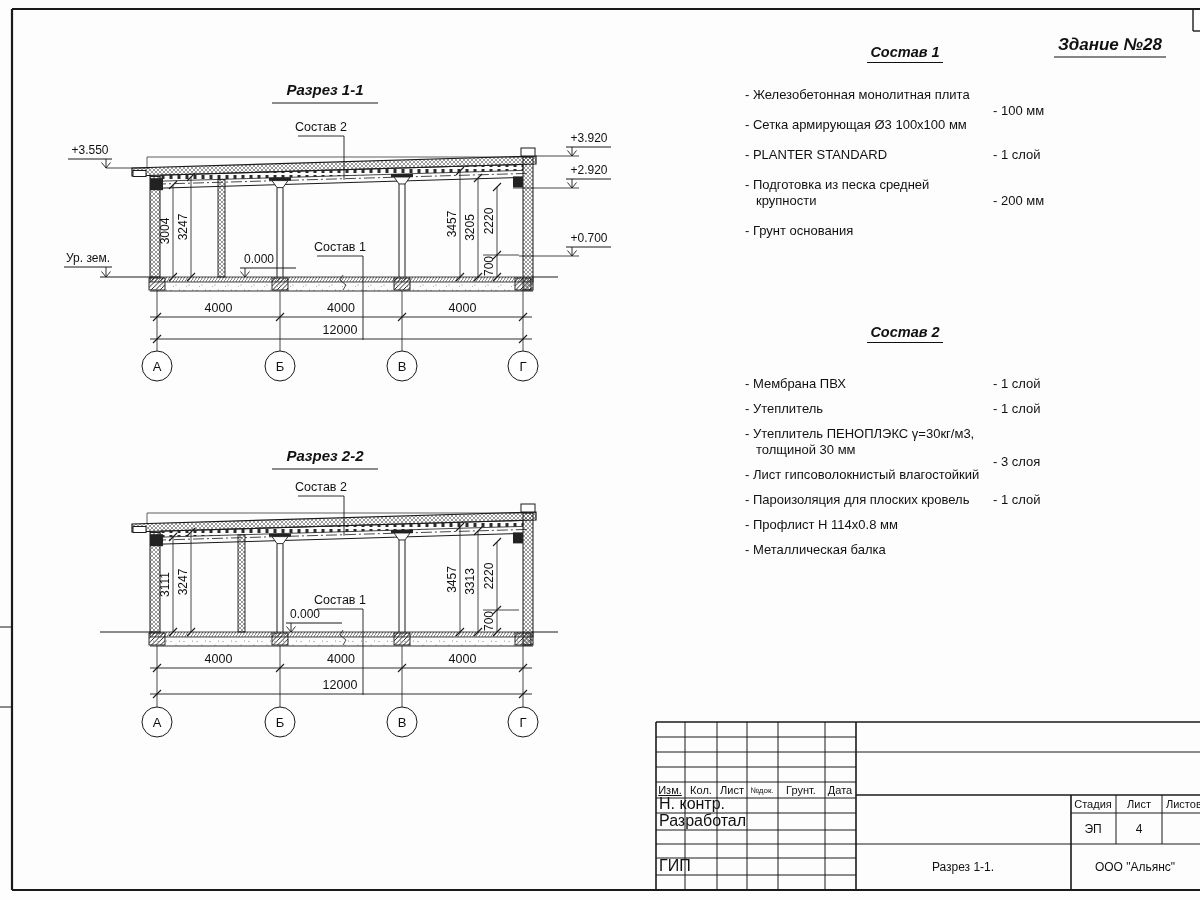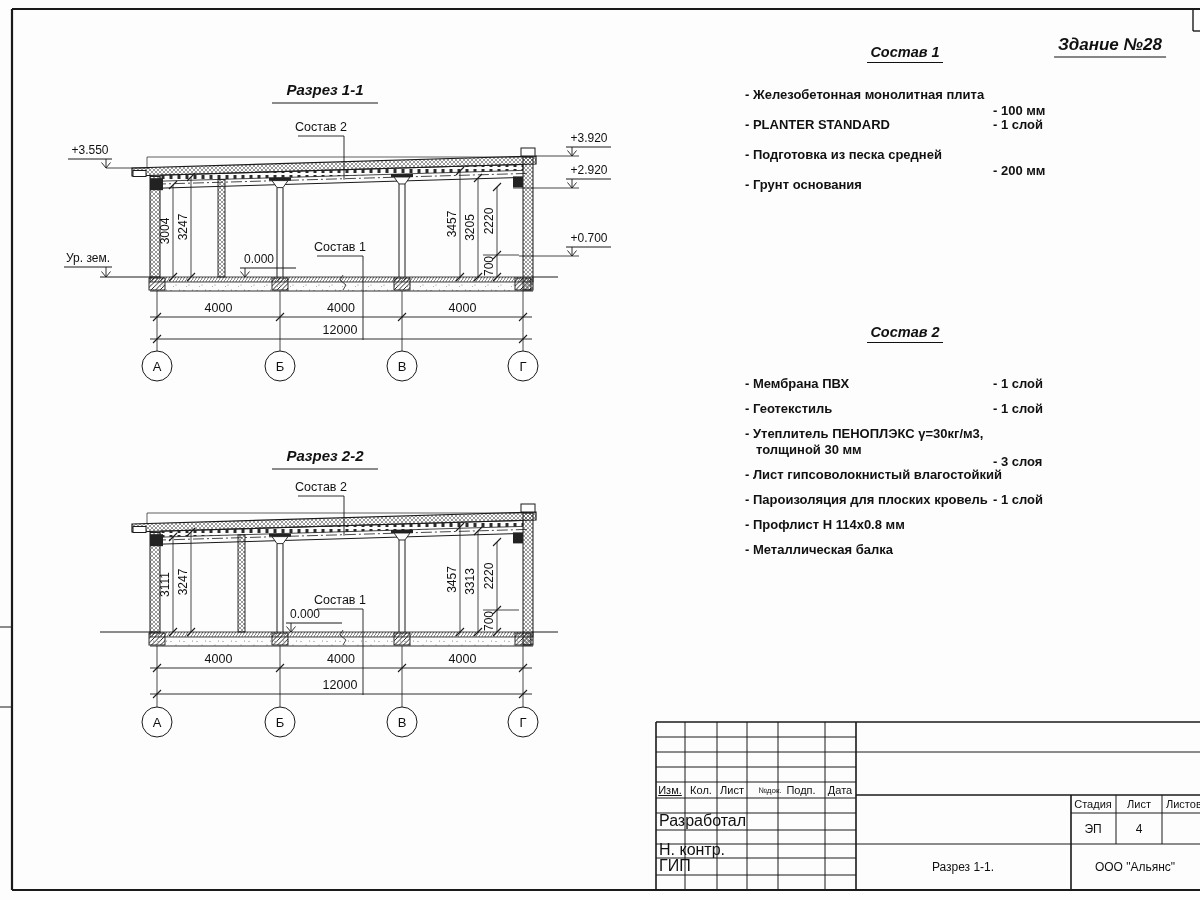--- a/index.html
+++ b/index.html
@@ -5,30 +5,30 @@
   html,body{margin:0;padding:0;}
   body{width:1200px;height:900px;position:relative;background:#fdfdfd;overflow:hidden;
        font-family:"Liberation Sans", sans-serif;color:#111;}
   #sheet{position:absolute;inset:0;}
   svg text{font-family:"Liberation Sans", sans-serif;}
   .hdr-abs{position:absolute;transform:translate(-50%,-50%);white-space:nowrap;}
   .bld-title{font-size:17px;font-style:italic;font-weight:bold;border-bottom:1.6px solid #111;padding:0 4px 2px;}
   .list-block{position:absolute;width:320px;}
   .list-hdr{text-align:center;font-size:14.5px;font-style:italic;font-weight:bold;margin-bottom:0;}
   .list-hdr span{border-bottom:1.4px solid #111;padding:0 3px 2px;}
-  .list-items{margin-top:0;font-weight:bold;}
+  .list-items{margin-top:0;}
   .list-item{position:relative;font-size:13px;line-height:16px;}
   .block-0 .list-item{margin-bottom:14px;}
   .block-1 .list-item{margin-bottom:9px;}
   .iline{white-space:nowrap;}
   .iline.cont{padding-left:11px;}
   .ival{position:absolute;left:248px;white-space:nowrap;}
   .tb-c{position:absolute;transform:translate(-50%,-50%);white-space:nowrap;}
   .tb-l{position:absolute;transform:translate(0,-50%);white-space:nowrap;}
-  .fs8{font-size:8px;margin-left:8px;} .fs10{font-size:16px;} .fs11{font-size:11px;} .fs12{font-size:12px;}
+  .fs8{font-size:8px;} .fs10{font-size:16px;} .fs11{font-size:11px;} .fs12{font-size:12px;}
 </style>
 </head>
 <body>
 
 <svg id="sheet" width="1200" height="900" viewBox="0 0 1200 900">
   <defs>
     <pattern id="hx" width="4" height="4" patternUnits="userSpaceOnUse">
       <path d="M0,0 L4,4 M4,0 L0,4" stroke="#4a4a4a" stroke-width="0.55" fill="none"></path>
     </pattern>
     <pattern id="fh" width="3" height="5" patternUnits="userSpaceOnUse">
@@ -306,43 +306,47 @@
 <div class="list-block block-0" style="left:745px;top:44px;">
   <div class="list-hdr">
     <span>Состав 1</span>
   </div>
   <div class="list-items" style="margin-top:27px;">
       <div class="list-item">
         <div class="iline">- Железобетонная  монолитная плита</div>
         <span class="ival" style="top: 16px;">- 100 мм</span>
       </div>
       <div class="list-item">
+        <div class="iline">- Сетка армирующая Ø3 100х100 мм</div>
+      </div>
+      <div class="list-item">
         <div class="iline">- PLANTER STANDARD</div>
         <span class="ival" style="top: 0px;">- 1  слой</span>
       </div>
       <div class="list-item">
         <div class="iline">- Подготовка из песка средней</div>
+        <div class="iline cont">крупности</div>
         <span class="ival" style="top: 16px;">- 200 мм</span>
       </div>
       <div class="list-item">
         <div class="iline">- Грунт основания</div>
       </div>
     </div>
 </div>
 <div class="list-block block-1" style="left:745px;top:324px;">
   <div class="list-hdr">
     <span>Состав 2</span>
   </div>
   <div class="list-items" style="margin-top:36px;">
       <div class="list-item">
         <div class="iline">- Мембрана ПВХ</div>
         <span class="ival" style="top: 0px;">- 1 слой</span>
       </div>
       <div class="list-item">
-        <div class="iline">- Геотекстиль</div>
+        <div class="iline">- Утеплитель</div>
         <span class="ival" style="top: 0px;">- 1 слой</span>
       </div>
       <div class="list-item">
         <div class="iline">- Утеплитель ПЕНОПЛЭКС γ=30кг/м3,</div>
         <div class="iline cont">толщиной 30 мм</div>
         <span class="ival" style="top: 28px;">- 3 слоя</span>
       </div>
       <div class="list-item">
         <div class="iline">- Лист гипсоволокнистый влагостойкий</div>
       </div>
@@ -357,24 +361,24 @@
         <div class="iline">- Металлическая балка</div>
       </div>
     </div>
 </div>
 
 <div>
   <span class="tb-c fs11" style="left:670px;top:790px;text-decoration:underline;">Изм.</span>
   <span class="tb-c fs11" style="left:701px;top:790px;">Кол.</span>
   <span class="tb-c fs11" style="left:732px;top:790px;">Лист</span>
   <span class="tb-c fs8" style="left:762px;top:790px;">№док.</span>
-  <span class="tb-c fs11" style="left:801px;top:790px;">Подп.</span>
+  <span class="tb-c fs11" style="left:801px;top:790px;">Грунт.</span>
   <span class="tb-c fs11" style="left:840px;top:790px;">Дата</span>
   <span class="tb-l fs10" style="left:659px;top:821px;">Разработал</span>
-  <span class="tb-l fs10" style="left:659px;top:850px;">Н. контр.</span>
+  <span class="tb-l fs10" style="left:659px;top:804px;">Н. контр.</span>
   <span class="tb-l fs10" style="left:659px;top:866px;">ГИП</span>
   <span class="tb-c fs11" style="left:1093px;top:804px;">Стадия</span>
   <span class="tb-c fs11" style="left:1139px;top:804px;">Лист</span>
   <span class="tb-l fs11" style="left:1166px;top:804px;">Листов</span>
   <span class="tb-c fs12" style="left:1093px;top:829px;">ЭП</span>
   <span class="tb-c fs12" style="left:1139px;top:829px;">4</span>
   <span class="tb-c fs12" style="left:963px;top:867px;">Разрез 1-1.</span>
   <span class="tb-c fs12" style="left:1135px;top:867px;">ООО "Альянс"</span>
 </div>
 

